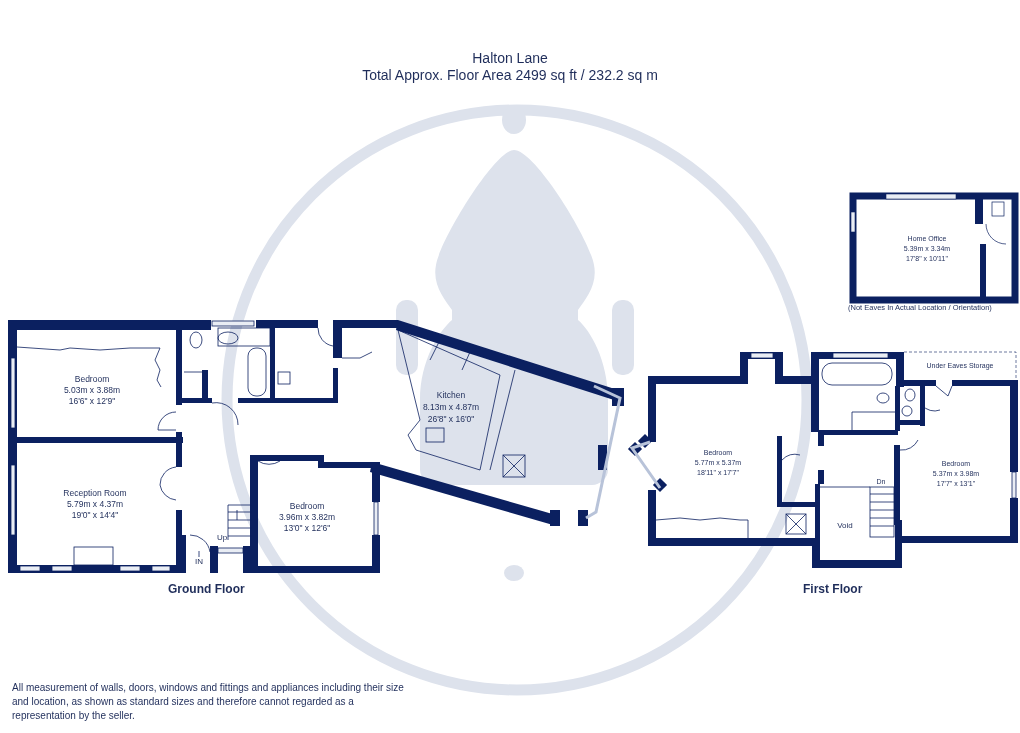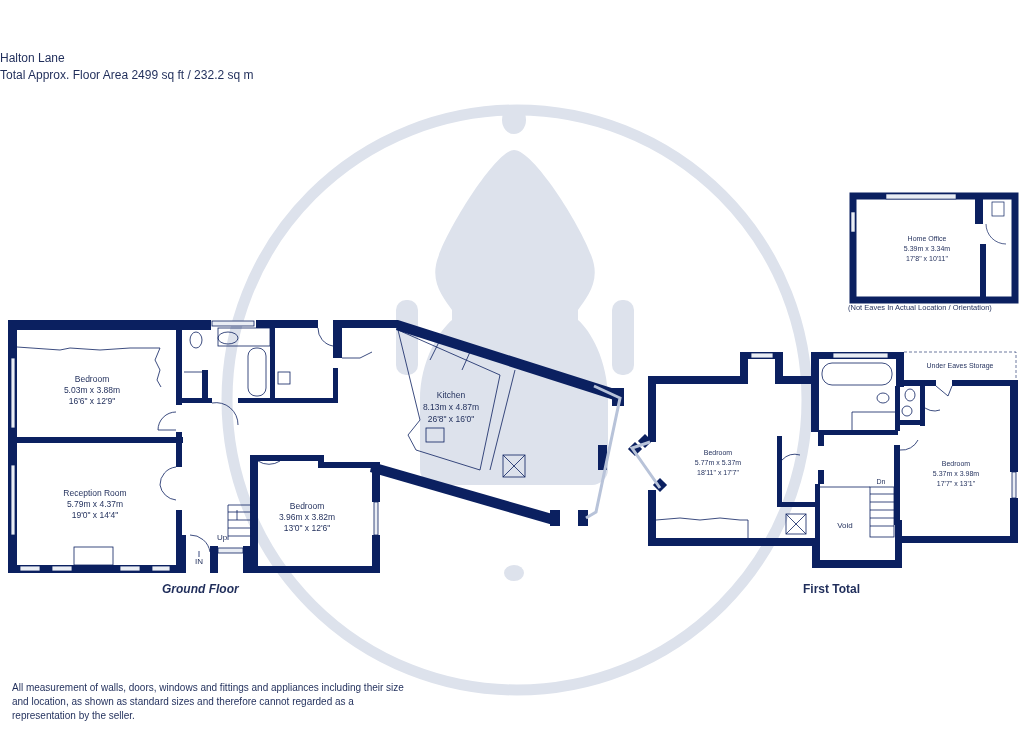--- a/index.html
+++ b/index.html
@@ -1,17 +1,17 @@
 <!DOCTYPE html>
 <html><head>
 <meta charset="utf-8">
 <style>
   html, body { margin:0; padding:0; background:#ffffff; }
   body { width:1020px; height:733px; position:relative; overflow:hidden; font-family:"Liberation Sans", sans-serif; color:#1f2d5a; }
-  .header { position:absolute; left:0; top:50px; width:1020px; text-align:left; font-size:12px; line-height:17px; color:#1f2d5a; }
+  .header { position:absolute; left:0; top:50px; width:1020px; text-align:center; font-size:14px; line-height:17px; color:#1f2d5a; }
   .header div { white-space:nowrap; }
   svg.plan { position:absolute; left:0; top:0; }
   .lbl { font-family:"Liberation Sans", sans-serif; fill:#1f2d5a; }
   .floor-label { position:absolute; font-weight:bold; font-size:12px; color:#1f2d5a; }
   .disclaimer { position:absolute; left:12px; top:681px; font-size:10px; line-height:14px; color:#1f2d5a; width:400px; }
   .ho-note { position:absolute; left:848px; top:303px; font-size:7.5px; color:#1f2d5a; white-space:nowrap; }
 </style>
 </head>
 <body>
 
@@ -240,15 +240,15 @@
   </g>
 
   <g>
     <text class="lbl" x="927" y="241" font-size="7" text-anchor="middle">Home Office</text>
     <text class="lbl" x="927" y="251" font-size="7" text-anchor="middle">5.39m x 3.34m</text>
     <text class="lbl" x="927" y="261" font-size="7" text-anchor="middle">17'8" x 10'11"</text>
   </g>
 </svg>
 
 <div class="ho-note">(Not Eaves In Actual Location / Orientation)</div>
-<div class="floor-label" style="left:162px; top:582px;font-style:italic;">Ground Floor</div>
-<div class="floor-label" style="left:803px; top:582px;">First Total</div>
+<div class="floor-label" style="left:168px; top:582px;">Ground Floor</div>
+<div class="floor-label" style="left:803px; top:582px;">First Floor</div>
 <div class="disclaimer">All measurement of walls, doors, windows and fittings and appliances including their size and location, as shown as standard sizes and therefore cannot regarded as a representation by the seller.</div>
 
 </body></html>

